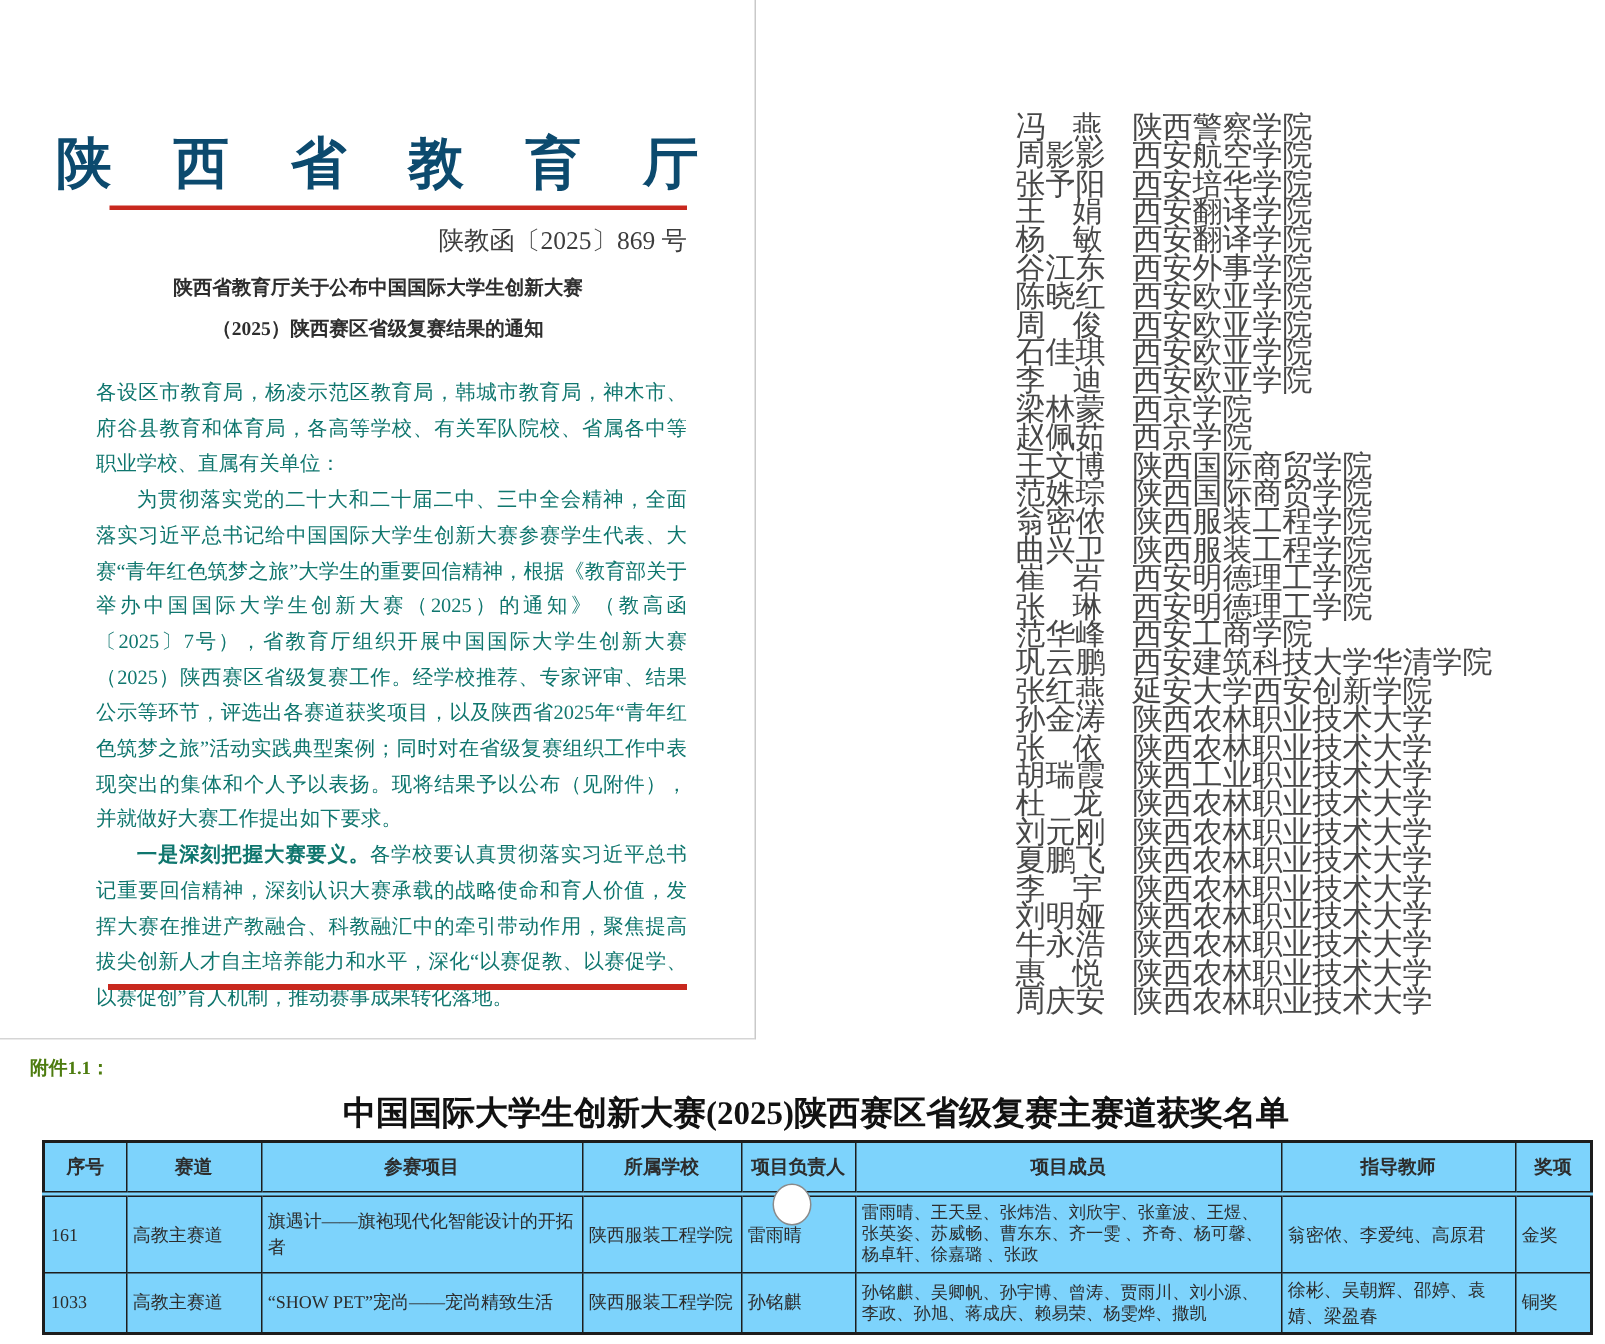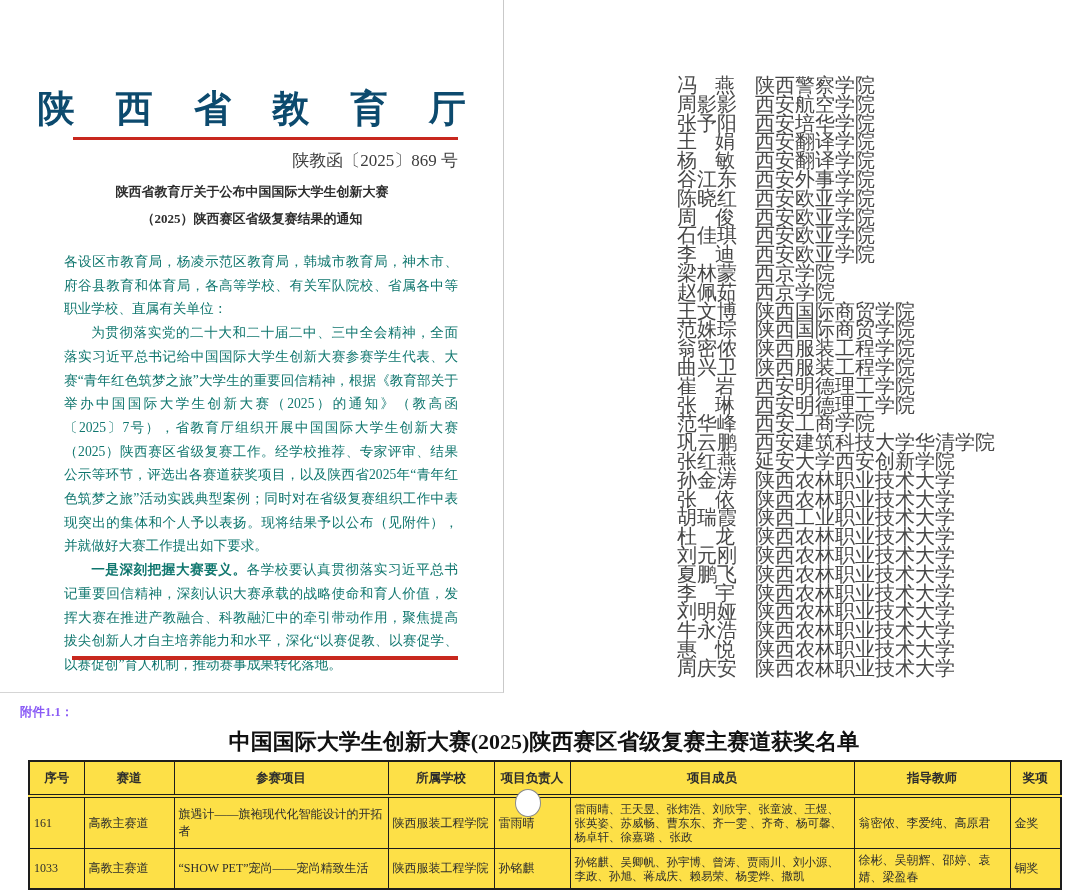--- a/index.html
+++ b/index.html
@@ -24,25 +24,25 @@
   .lead-bold{font-weight:bold;}
   .red-rule-bottom{position:absolute;left:72px;top:656px;width:386px;height:4px;background:#c8281e;}
 
   
   .name-list{position:absolute;left:677px;top:36px;font-size:20px;color:#474747;margin-top:40px;}
   .nl-row{height:18.8px;line-height:18.8px;white-space:nowrap;}
   .nl-name{display:inline-block;width:58px;text-align:justify;text-align-last:justify;}
   .nl-school{margin-left:20px;}
 
   
-  .attachment-label{position:absolute;left:20px;top:704px;font-size:12.5px;font-weight:600;color:#8b5cf6;}
+  .attachment-label{position:absolute;left:20px;top:704px;font-size:12.5px;font-weight:600;color:#4d7c0f;}
   .table-title{position:absolute;left:28px;top:727px;width:1032px;text-align:center;
                font-size:22px;font-weight:bold;color:#111;}
   .results-table{position:absolute;left:28px;top:760px;width:1032px;border-collapse:collapse;
-                 table-layout:fixed;font-size:12px;color:#2d2d2d;background:#fde047;}
+                 table-layout:fixed;font-size:12px;color:#2d2d2d;background:#7dd3fc;}
   .results-table th,.results-table td{border:1px solid #1d1d1d;padding:1px 4px;overflow:hidden;}
   .results-table{border:2px solid #1d1d1d;}
   .results-table th{height:30px;font-weight:bold;font-size:12.5px;text-align:center;
                     border-bottom:4px double #1d1d1d;}
   .results-table td{}
   .results-table td.al{text-align:left;}
   .results-table td.members{font-size:11.5px;line-height:14px;text-align:left;}
   .results-table tr.r1 td{height:48px;}
   .results-table tr.r2 td{height:37px;}
   .stamp-circle{position:absolute;left:515px;top:789px;width:24px;height:26px;border:1.5px solid #8a8a8a;

